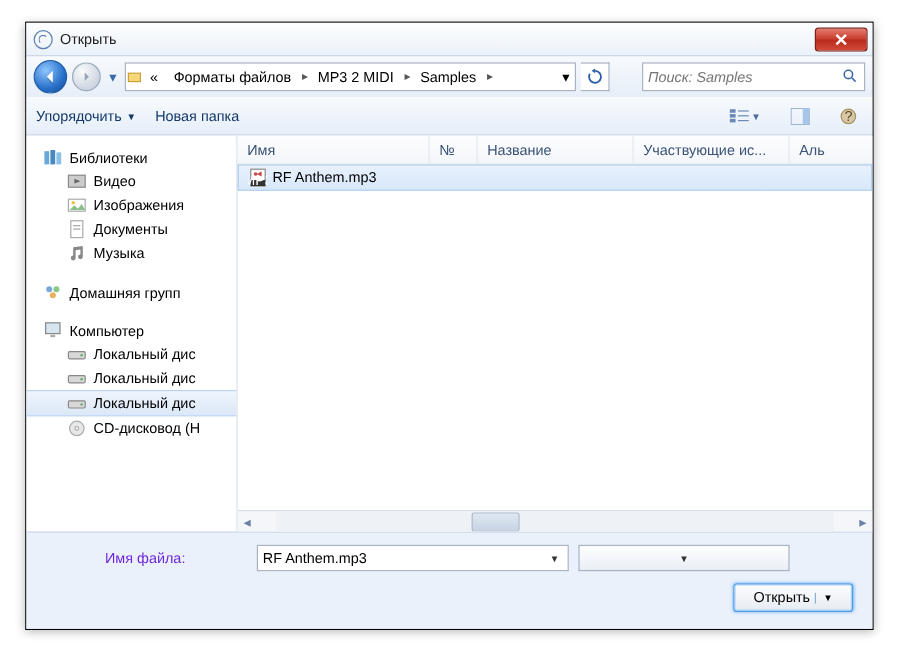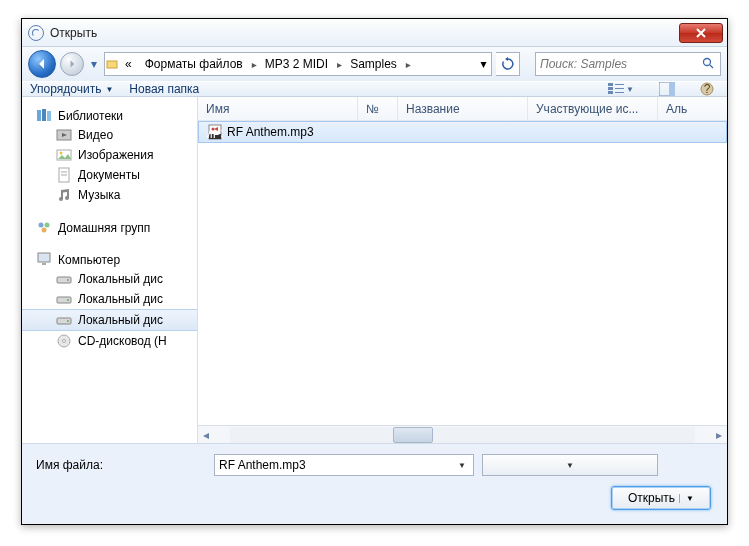--- a/index.html
+++ b/index.html
@@ -16,24 +16,24 @@
 .nav-back { background: radial-gradient(circle at 35% 30%, #8fc7ff, #2970c9 60%, #124b91); border: 1px solid #1d5fad; }
 .nav-back svg { width: 14px; height: 14px; fill: #fff; filter: drop-shadow(0 1px 0 rgba(0,0,0,.3)); }
 .nav-fwd { width: 24px; height: 24px; background: radial-gradient(circle at 35% 30%, #fafbfc, #d3dbe5 60%, #bac5d3); border: 1px solid #9aa8ba; }
 .nav-drop { width: 12px; display: flex; align-items: center; justify-content: center; color: #3a6aa8; }
 .crumb-bar { flex: 1; height: 24px; background: #fff; border: 1px solid #a8b4c4; display: flex; align-items: center; }
 .crumb-bar .seg { height: 100%; display: flex; align-items: center; padding: 0 6px; border-right: 1px solid transparent; cursor: pointer; white-space: nowrap; }
 .crumb-bar .chev { width: 14px; display: flex; align-items: center; justify-content: center; padding: 0; }
 .crumb-bar .sep { font-size: 10px; color: #555; padding: 0 2px; }
 .crumb-bar .fill { flex: 1; }
 .refresh { width: 24px; height: 24px; border: 1px solid #a8b4c4; border-left: none; background: #fff; display: flex; align-items: center; justify-content: center; color: #2a5caa; cursor: pointer; }
-.searchbox { width: 186px; height: 24px; border: 1px solid #a8b4c4; background: #fff; margin-left: 11px; display: flex; align-items: center; padding: 0 4px; }
+.searchbox { width: 186px; height: 24px; border: 1px solid #a8b4c4; background: #fff; margin-left: 23px; display: flex; align-items: center; padding: 0 4px; }
 .searchbox input { border: none; outline: none; flex: 1; font-style: italic; color: #888; background: transparent; }
 .searchbox .sico { width: 14px; color: #3a6aa8; }
-.toolbar { height: 16px; background: linear-gradient(#f7fafd, #e5eef8); border-top: 1px solid #fff; border-bottom: 1px solid #c8d3e2; display: flex; align-items: center; padding: 0 8px; gap: 16px; }
+.toolbar { height: 32px; background: linear-gradient(#f7fafd, #e5eef8); border-top: 1px solid #fff; border-bottom: 1px solid #c8d3e2; display: flex; align-items: center; padding: 0 8px; gap: 16px; }
 .toolbar .tb-btn { color: #13386b; cursor: pointer; display: flex; align-items: center; gap: 4px; }
 .toolbar .tb-drop { font-size: 8px; color: #13386b; }
 .toolbar .spacer { flex: 1; }
 .toolbar .view-btn { width: 36px; height: 22px; border: 1px solid transparent; display: flex; align-items: center; justify-content: center; cursor: pointer; color: #4a6c9b; }
 .body { flex: 1; display: flex; background: #fff; overflow: hidden; }
 .sidebar { width: 176px; border-right: 1px solid #d8dfe8; overflow-y: auto; padding: 8px 0; position: relative; }
 .side-section { margin-bottom: 12px; }
 .side-head { display: flex; align-items: flex-end; padding: 2px 8px 2px 14px; gap: 6px; cursor: pointer; }
 .side-item { display: flex; align-items: center; padding: 2px 8px 2px 34px; gap: 6px; cursor: pointer; white-space: nowrap; overflow: hidden; }
 .side-item.sel { background: linear-gradient(#eef4fc, #dce8f7); border: 1px solid #b8d3f0; border-left: none; border-right: none; }
@@ -45,21 +45,21 @@
 .file-row { height: 22px; display: flex; align-items: center; cursor: pointer; }
 .file-row.sel { background: linear-gradient(#e9f2fd, #d7e7fa); border: 1px solid #a5c8ef; }
 .file-row .cell { padding: 0 8px; overflow: hidden; white-space: nowrap; display: flex; align-items: center; gap: 4px; }
 .file-row .cell.title { color: #6a6a6a; }
 .hscroll { height: 18px; border-top: 1px solid #d8dfe8; background: #f4f6f9; display: flex; align-items: center; }
 .hscroll .track { flex: 1; height: 16px; background: #eef2f6; position: relative; margin: 0 16px; }
 .hscroll .thumb { position: absolute; left: 35%; width: 40px; height: 100%; background: linear-gradient(#dfe7f1, #c7d4e4); border: 1px solid #a8b8cc; border-radius: 2px; }
 .hscroll .arr { width: 16px; height: 16px; display: flex; align-items: center; justify-content: center; color: #6a83a4; cursor: pointer; }
 .bottom { padding: 10px 14px 14px; background: #eaf1fb; border-top: 1px solid #d0dae8; }
 .row { display: flex; align-items: center; gap: 8px; margin-bottom: 10px; }
-.lbl { width: 170px; text-align: left; color: #000000; }
+.lbl { width: 170px; text-align: center; color: #6d28d9; }
 .fname-combo { width: 260px; height: 22px; border: 1px solid #a8b4c4; background: #fff; display: flex; align-items: center; padding: 0 4px; }
 .fname-combo input { border: none; outline: none; flex: 1; background: transparent; }
 .fname-combo .dd, .filter-combo .dd { width: 14px; text-align: center; color: #333; cursor: pointer; }
 .filter-combo { width: 176px; height: 22px; border: 1px solid #a8b4c4; background: linear-gradient(#fefefe, #e9eef5); display: flex; align-items: center; padding: 0 6px; cursor: pointer; }
 .filter-combo span:first-child { flex: 1; }
 .btns { display: flex; gap: 8px; justify-content: flex-end; padding-right: 2px; }
 .btn { height: 24px; padding: 0 16px; border: 1px solid #8a9bb2; background: linear-gradient(#fdfdfe, #e6ecf3); border-radius: 3px; cursor: pointer; display: flex; align-items: center; gap: 4px; }
 .btn.primary { border: 1px solid #4f9de8; box-shadow: 0 0 0 1px #a8d1f7 inset, 0 0 3px #6fb3f0; }
 .tri { font-size: 8px; }
 </style>

